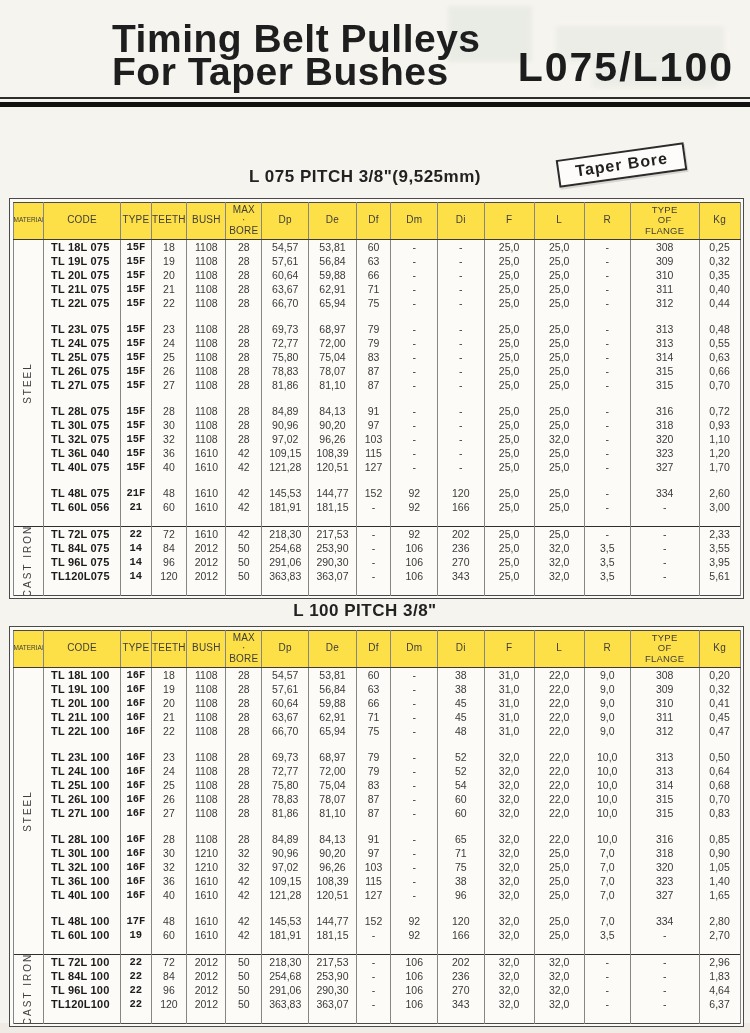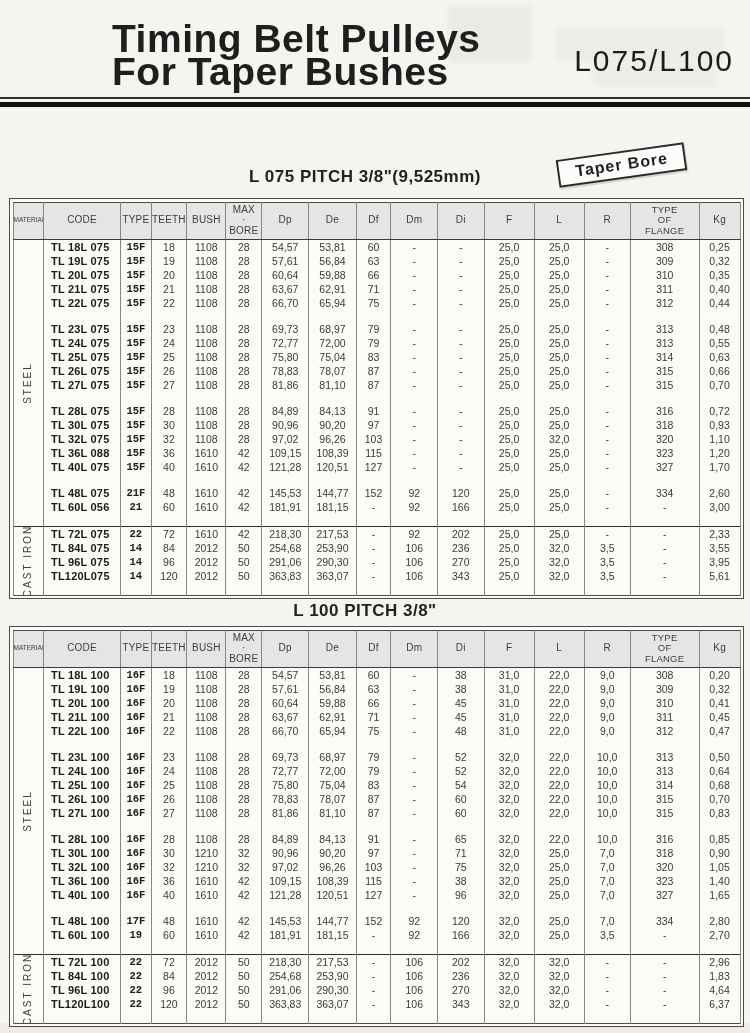--- a/index.html
+++ b/index.html
@@ -17,21 +17,21 @@
   .ghost-c { left:592px; top:62px; width:126px; height:26px; background:#e5e8e1; opacity:.5; }
   .scan-edge { position:absolute; left:0; bottom:0; width:100%; height:10px; background:#ece4e0; opacity:.55; }
 
   .main-title {
     position:absolute; left:112px; top:22px; z-index:2;
     font-size:39px; line-height:33px; font-weight:bold;
     color:#1e1e1e; letter-spacing:.5px; white-space:pre-line;
   }
   .product-code {
     position:absolute; right:16px; top:44px; z-index:2;
-    font-size:30px; font-weight:normal; color:#1c1c1c; letter-spacing:2px;
+    font-size:41px; font-weight:bold; color:#1c1c1c; letter-spacing:2px;
   }
   .top-rule-thin  { position:absolute; left:0; top:97px;  width:750px; height:2px; background:#2d2d2d; }
   .top-rule-thick { position:absolute; left:0; top:102px; width:750px; height:5px; background:#111; }
 
   .section-title {
     position:absolute; left:0; width:730px; text-align:center; z-index:2;
     font-size:17px; font-weight:bold; color:#222; letter-spacing:.5px;
   }
   #title-l075 { top:167px; }
   #title-l100 { top:601px; }
@@ -53,21 +53,21 @@
   #tbox-l100 { top:626px; }
 
   table { border-collapse:collapse; width:100%; table-layout:fixed; background:#fcfbf8; border:1.5px solid #4a4a4a; }
   col.c0{width:4.2%} col.c1{width:10.6%} col.c2{width:4.2%} col.c3{width:4.9%}
   col.c4{width:5.4%} col.c5{width:4.9%} col.c6{width:6.5%} col.c7{width:6.5%}
   col.c8{width:4.8%} col.c9{width:6.4%} col.c10{width:6.4%} col.c11{width:6.9%}
   col.c12{width:6.9%} col.c13{width:6.3%} col.c14{width:9.5%} col.c15{width:5.6%}
 
   td, th { border-left:1px solid #868686; border-right:1px solid #868686; padding:0; overflow:hidden; }
   thead th {
-    background:#e5e5e5; border-bottom:1.5px solid #3c3c3c; border-top:1px solid #4a4a4a;
+    background:#fde047; border-bottom:1.5px solid #3c3c3c; border-top:1px solid #4a4a4a;
     font-weight:normal; font-size:10px; line-height:10.5px; white-space:pre-line;
     height:36px; color:#3d3d3d; text-align:center; vertical-align:middle; letter-spacing:.2px;
   }
   th.h0 { font-size:6.5px; letter-spacing:0; }
   th.h14 { font-size:9.5px; }
   tbody td { font-size:10.5px; color:#3a3a3a; text-align:center; vertical-align:middle; height:14px; line-height:14px; }
   td.d1 { text-align:left; padding-left:7px; font-weight:bold; font-size:11px; color:#1b1b1b; letter-spacing:.2px;margin-top:40px; }
   td.d2 { font-weight:bold; color:#1b1b1b;font-family:Liberation Mono, monospace; }
   tr.gap td { height:12px; line-height:12px; }
   tr.sec-first td { border-top:1.8px solid #2f2f2f; }
@@ -392,21 +392,21 @@
           <td class="d d8">103</td>
           <td class="d d9">-</td>
           <td class="d d10">-</td>
           <td class="d d11">25,0</td>
           <td class="d d12">32,0</td>
           <td class="d d13">-</td>
           <td class="d d14">320</td>
           <td class="d d15">1,10</td>
         </tr>
         <tr>
-          <td class="d d1">TL 36L 088</td>
+          <td class="d d1">TL 36L 040</td>
           <td class="d d2">15F</td>
           <td class="d d3">36</td>
           <td class="d d4">1610</td>
           <td class="d d5">42</td>
           <td class="d d6">109,15</td>
           <td class="d d7">108,39</td>
           <td class="d d8">115</td>
           <td class="d d9">-</td>
           <td class="d d10">-</td>
           <td class="d d11">25,0</td>

